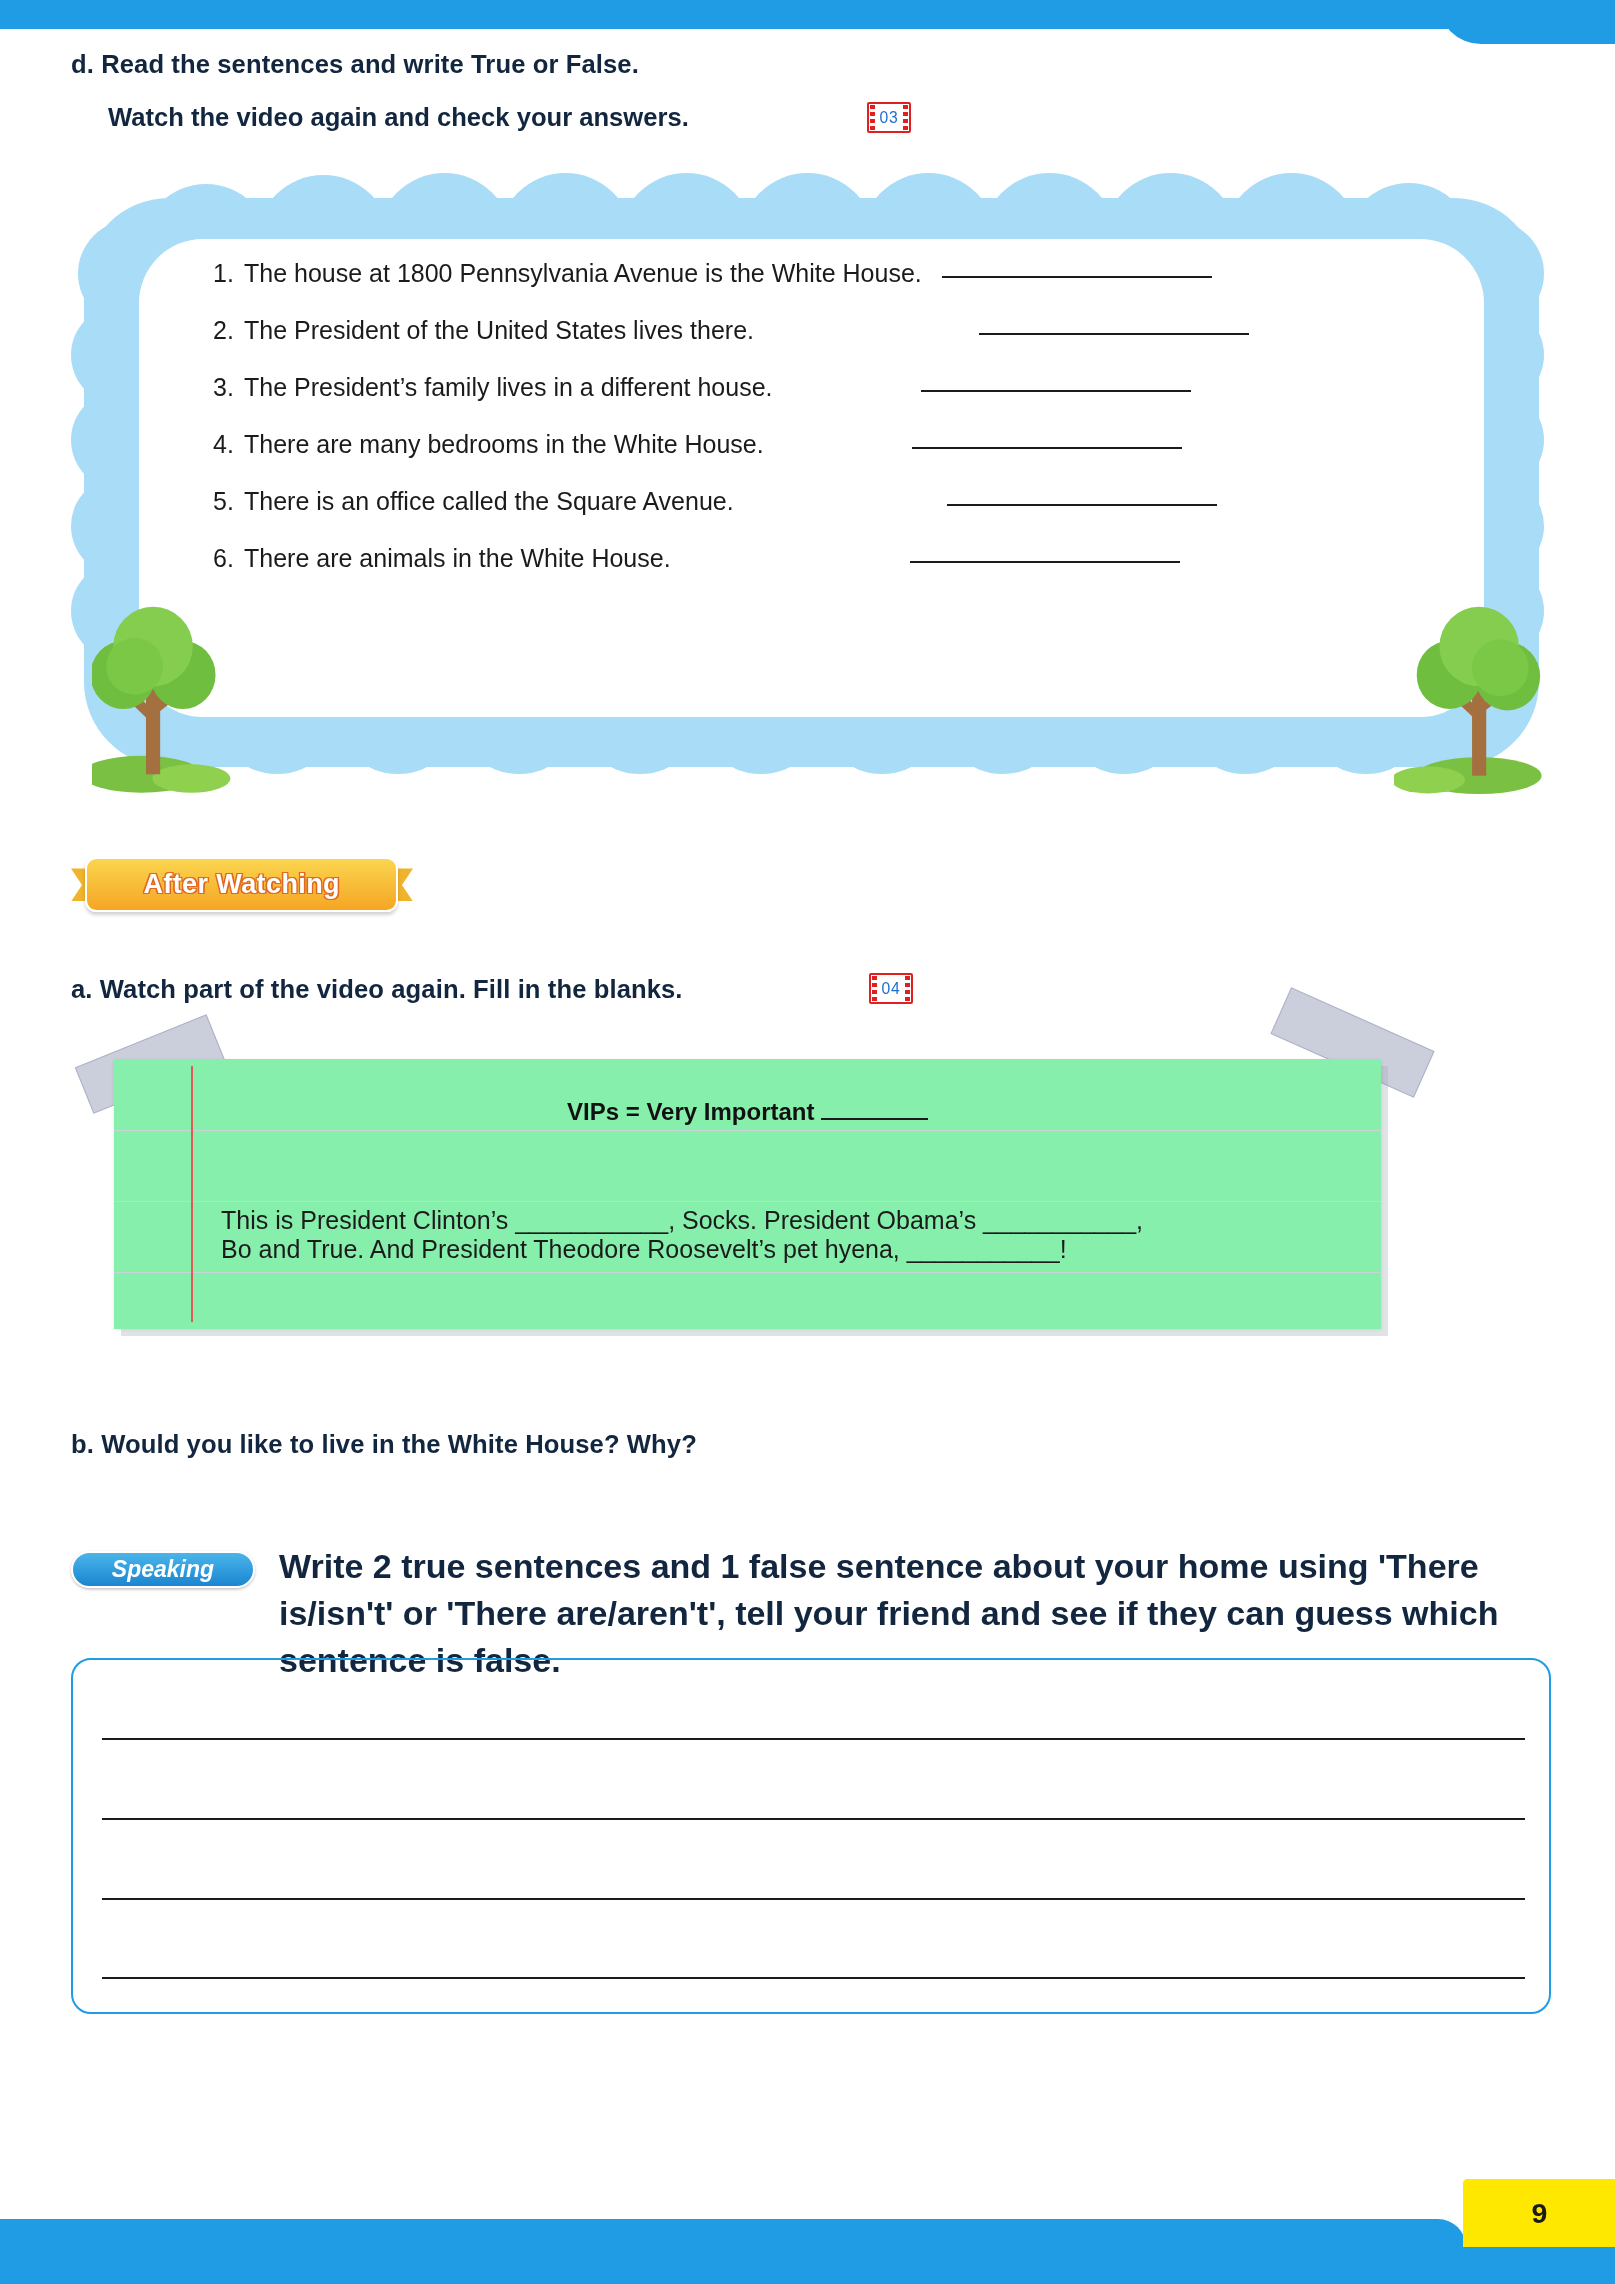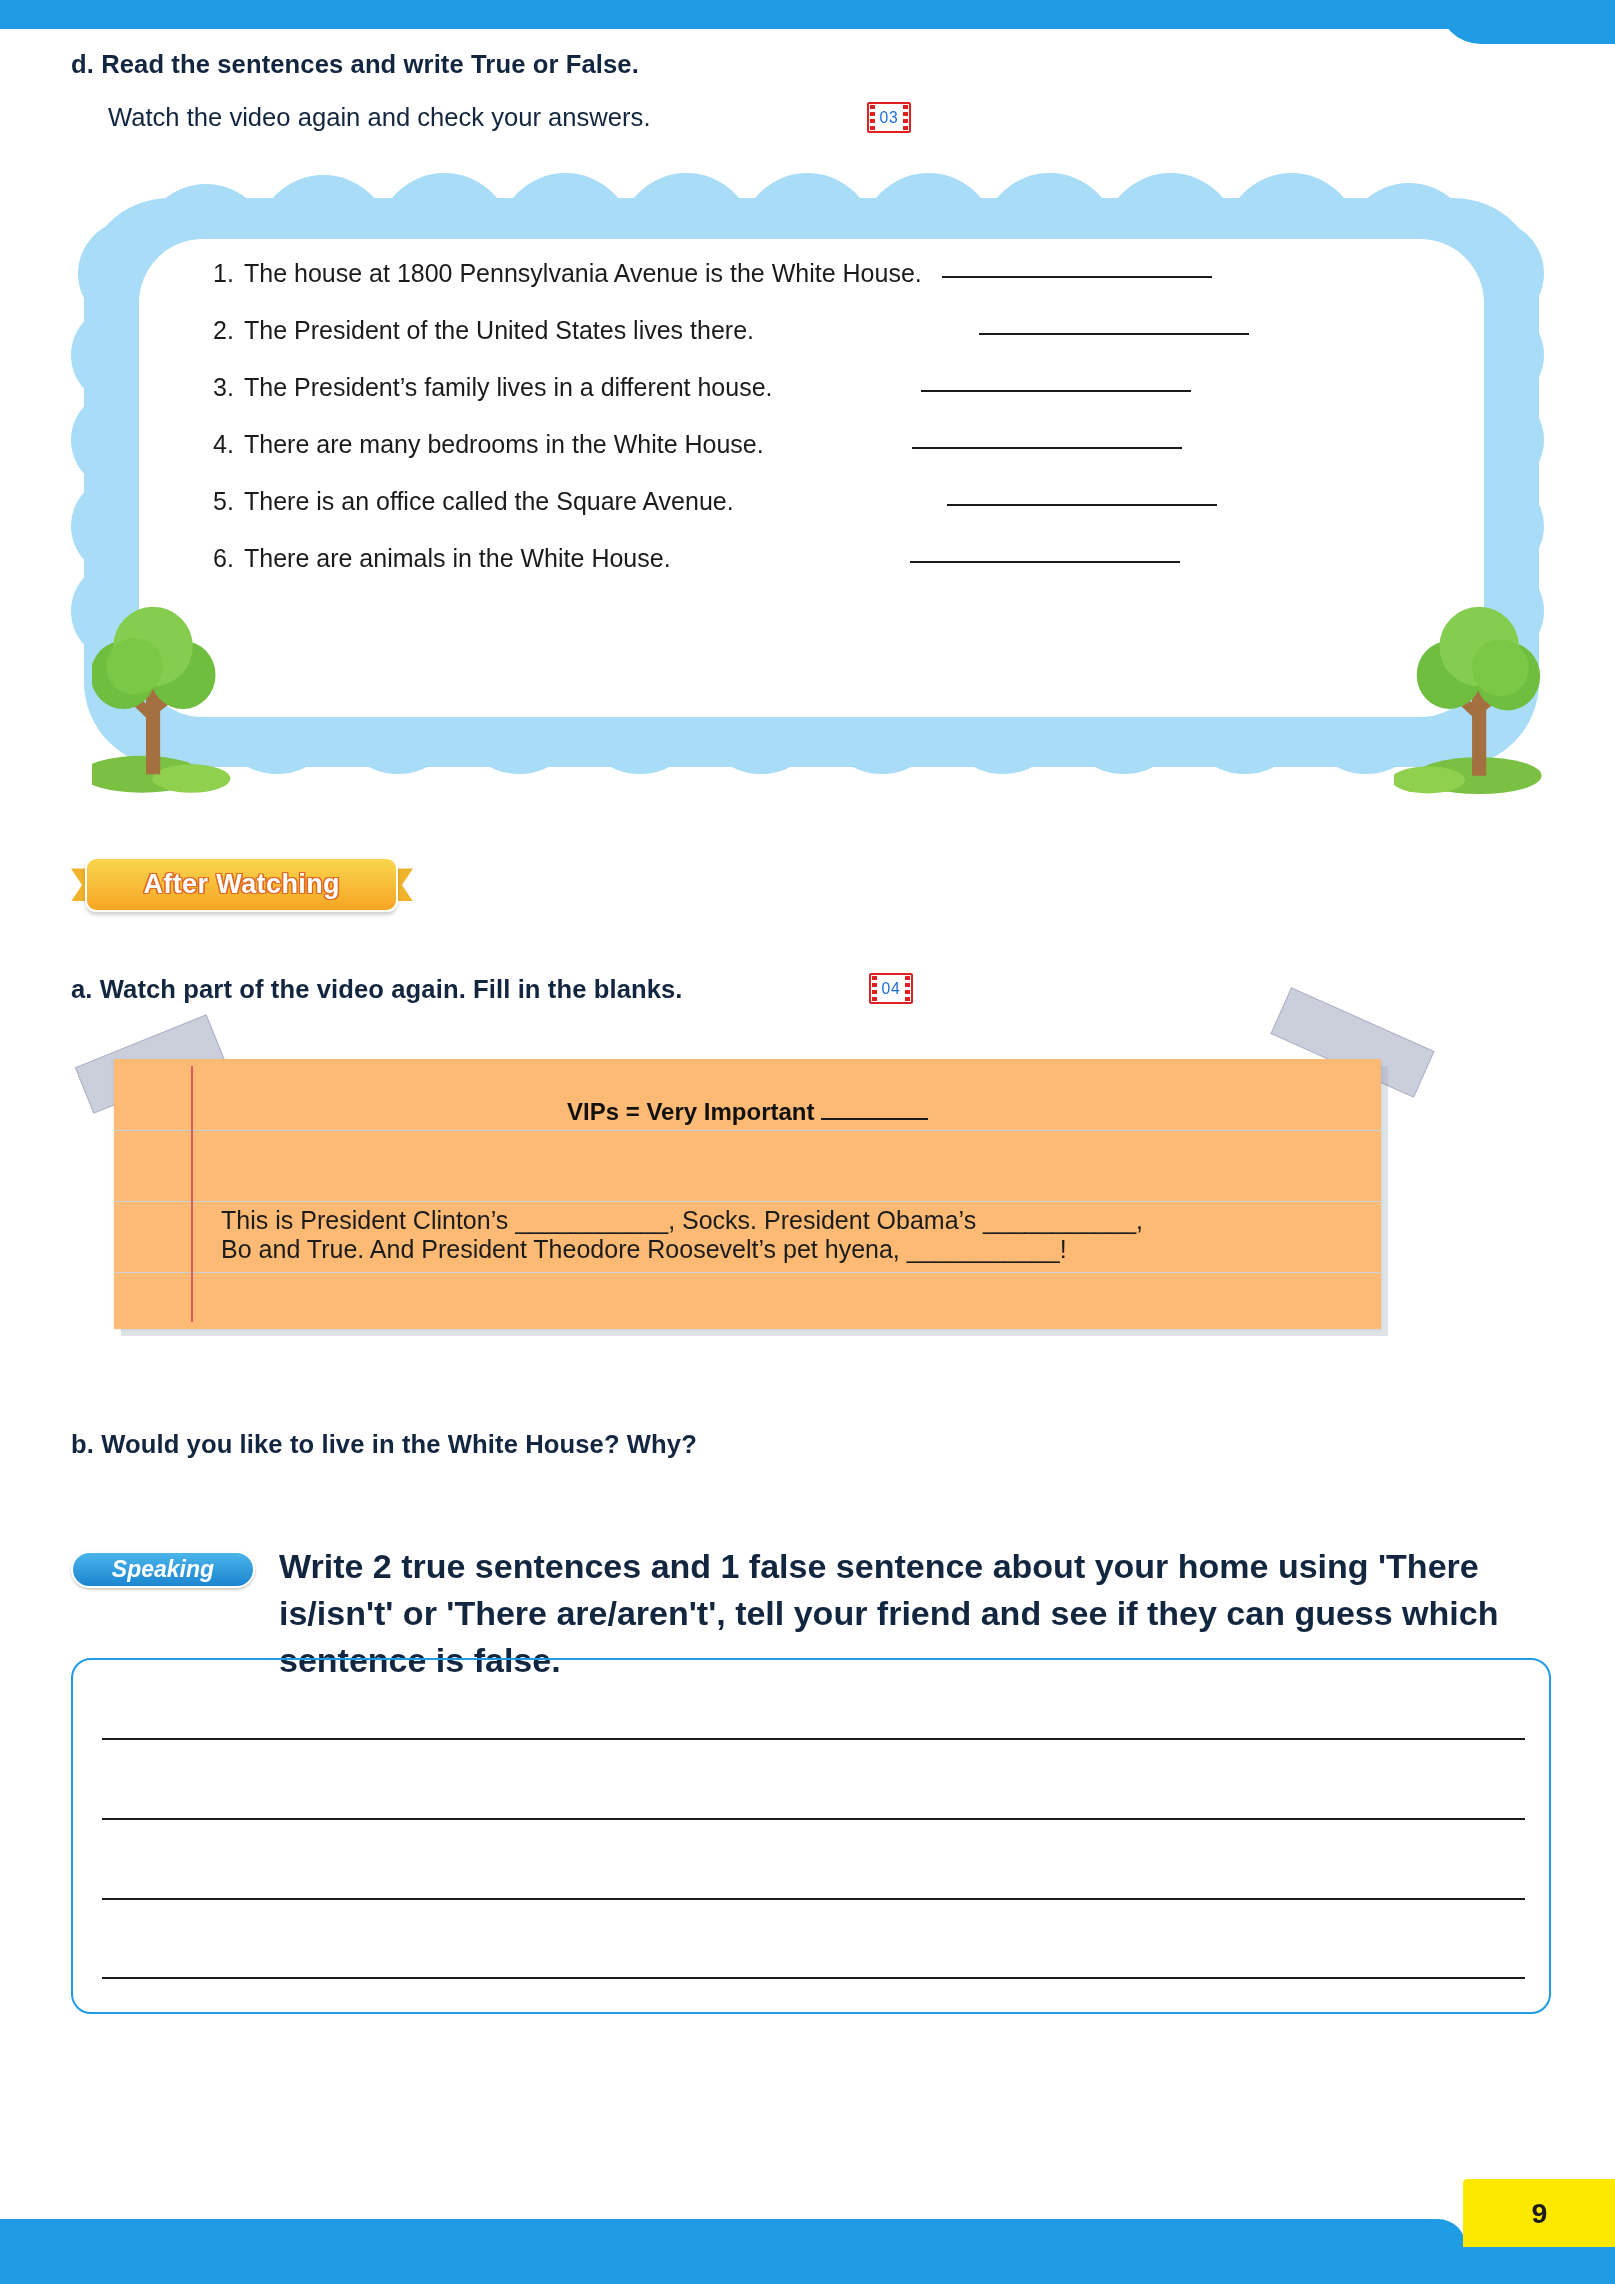--- a/index.html
+++ b/index.html
@@ -55,21 +55,21 @@
   }
 
   
   .heading {
     position: absolute;
     font-size: 25.6px;
     font-weight: bold;
     color: #12263f;
     letter-spacing: 0.1px;
   }
-  .heading-line2 { position: absolute; font-size: 25.6px; font-weight: normal; color:#12263f; }
+  .heading-line2 { position: absolute; font-size: 25.6px; font-weight: bold; color:#12263f; }
 
   
   .video-badge {
     display: inline-flex;
     align-items: center;
     justify-content: center;
     width: 44px; height: 31px;
     background: #ffffff;
     border: 2.1px solid #e02020;
     border-radius: 2.1px;
@@ -189,21 +189,21 @@
   
   .paper-wrap { position: absolute; left: 107px; top: 1053px; width: 1366px; height: 299px; }
   .paper-shadow {
     position: absolute; left: 14.2px; top: 12.8px;
     width: 1267px; height: 270px;
     background: #dfe3e6;
   }
   .paper {
     position: absolute; left: 7.1px; top: 5.7px;
     width: 1267px; height: 270px;
-    background: #fdba74;
+    background: #86efac;
     box-shadow: 0 1.4px 3.6px rgba(0,0,0,.10);
   }
   .paper-rule {
     position: absolute; left: 0; width: 1267px; height: 0.7px; background: #c9d3d8;
   }
   .paper-margin {
     position: absolute; left: 77px; top: 7.1px; width: 2.1px; height: 256px; background: #e05a5a;
   }
   .paper-title {
     position: absolute; left: 0; top: 39px; width: 1267px;

